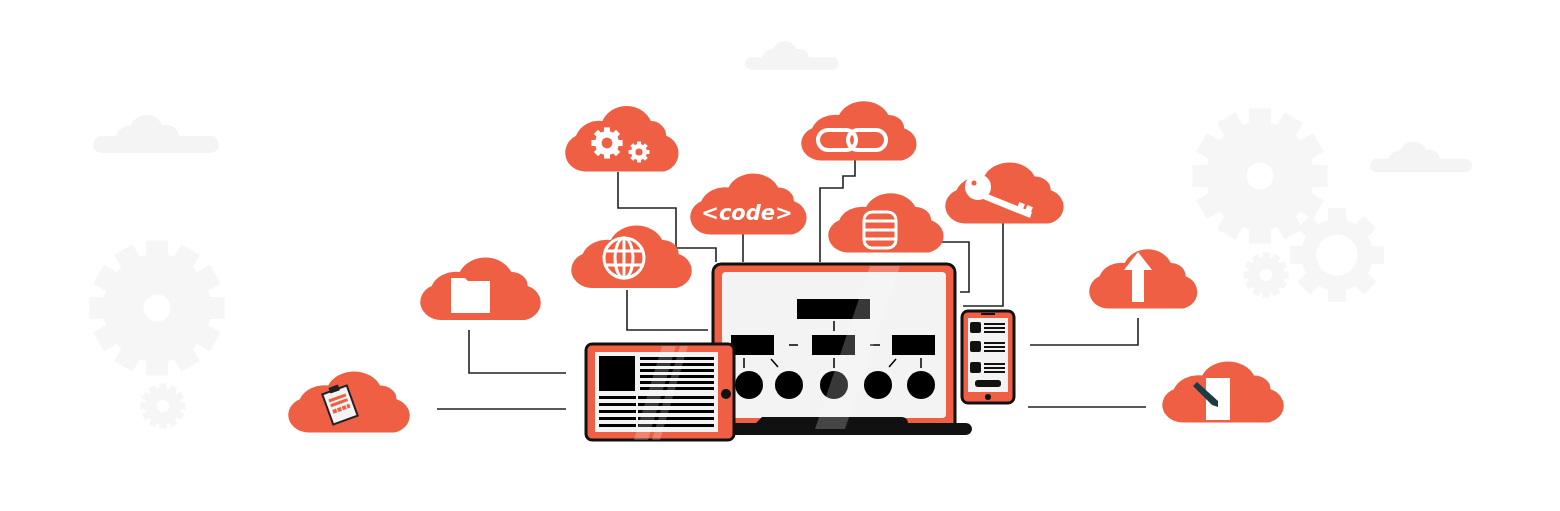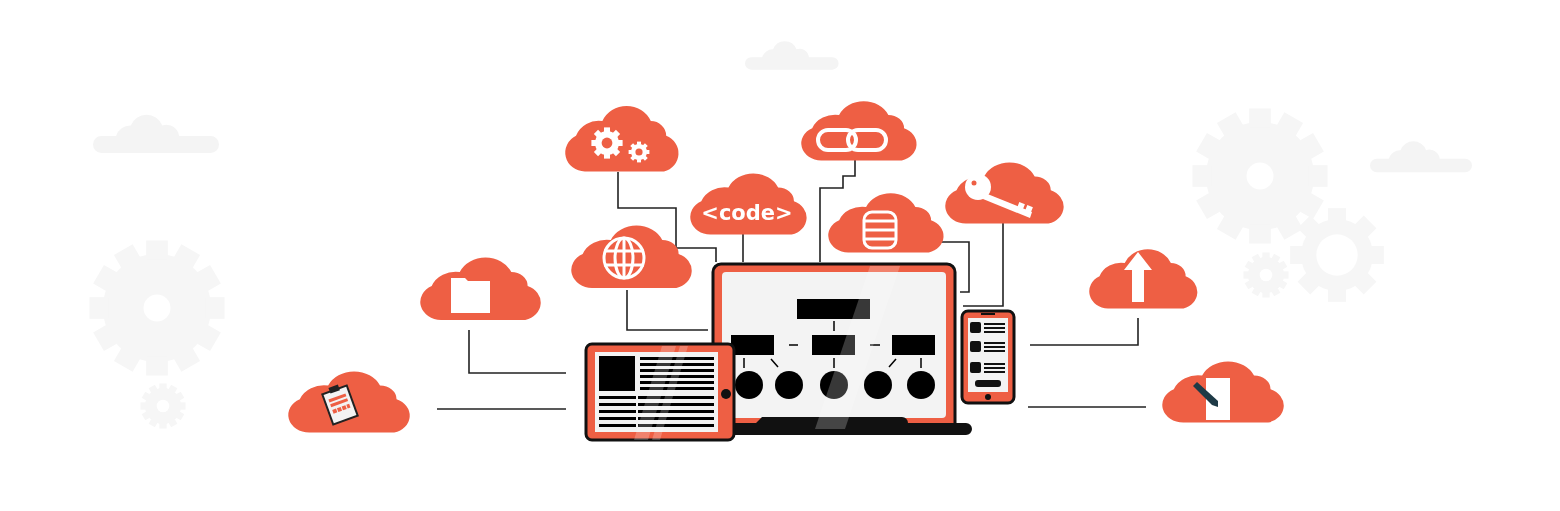--- a/index.html
+++ b/index.html
@@ -1,17 +1,17 @@
 <!DOCTYPE html>
 <html><head>
 <meta charset="utf-8">
 <style>
   html,body{margin:0;padding:0;background:#ffffff;}
   body{width:1560px;height:511px;overflow:hidden;font-family:"DejaVu Sans",sans-serif;}
-  #stage{position:relative;width:1528px;height:511px;}
+  #stage{position:relative;width:1528px;height:511px;font-style:italic;}
   svg{position:absolute;left:0;top:0;}
   .code-label{font-family:"DejaVu Sans",sans-serif;font-weight:bold;font-size:21px;fill:#ffffff;}
 </style>
 </head>
 <body>
 
 <div id="stage">
 <svg width="1560" height="511" viewBox="0 0 1560 511" xmlns="http://www.w3.org/2000/svg">
   <defs>
     <g id="gear12">

